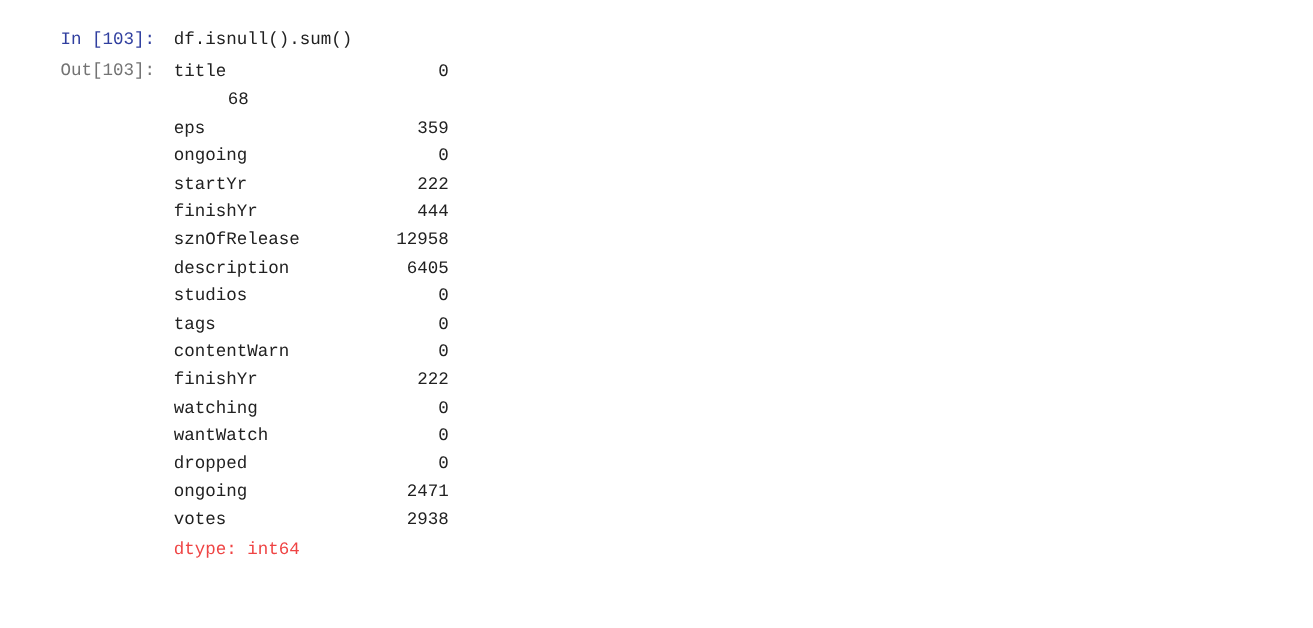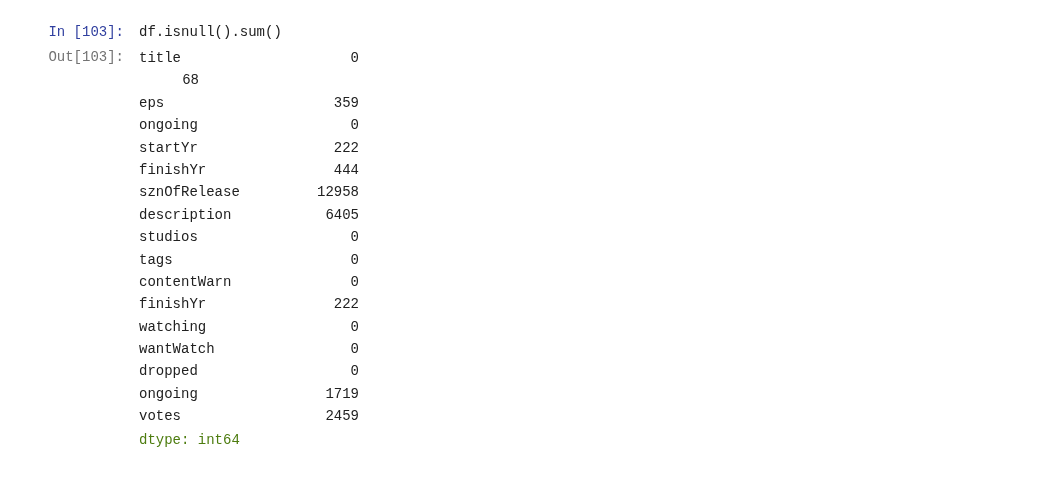--- a/index.html
+++ b/index.html
@@ -75,21 +75,21 @@
       min-width: 160px;
     }
 
     .col-value {
       color: #212121;
       text-align: right;
       min-width: 60px;
     }
 
     .dtype-line {
-      color: #4d7c0f;
+      color: #ef4444;
       margin-top: 2px;
     }
   </style>
 </head>
 <body>
 
 <div class="notebook-cell">
 
   <div class="cell-row">
     <div class="cell-label in-label">In [103]:</div>
@@ -157,24 +157,24 @@
           <div class="output-row">
             <span class="col-name">wantWatch</span>
             <span class="col-value">0</span>
           </div>
           <div class="output-row">
             <span class="col-name">dropped</span>
             <span class="col-value">0</span>
           </div>
           <div class="output-row">
             <span class="col-name">ongoing</span>
-            <span class="col-value">1719</span>
+            <span class="col-value">2471</span>
           </div>
           <div class="output-row">
             <span class="col-name">votes</span>
-            <span class="col-value">2459</span>
+            <span class="col-value">2938</span>
           </div>
         </div>
       <div class="dtype-line">dtype: int64</div>
     </div>
   </div>
 
 </div>
 
 </body></html>

